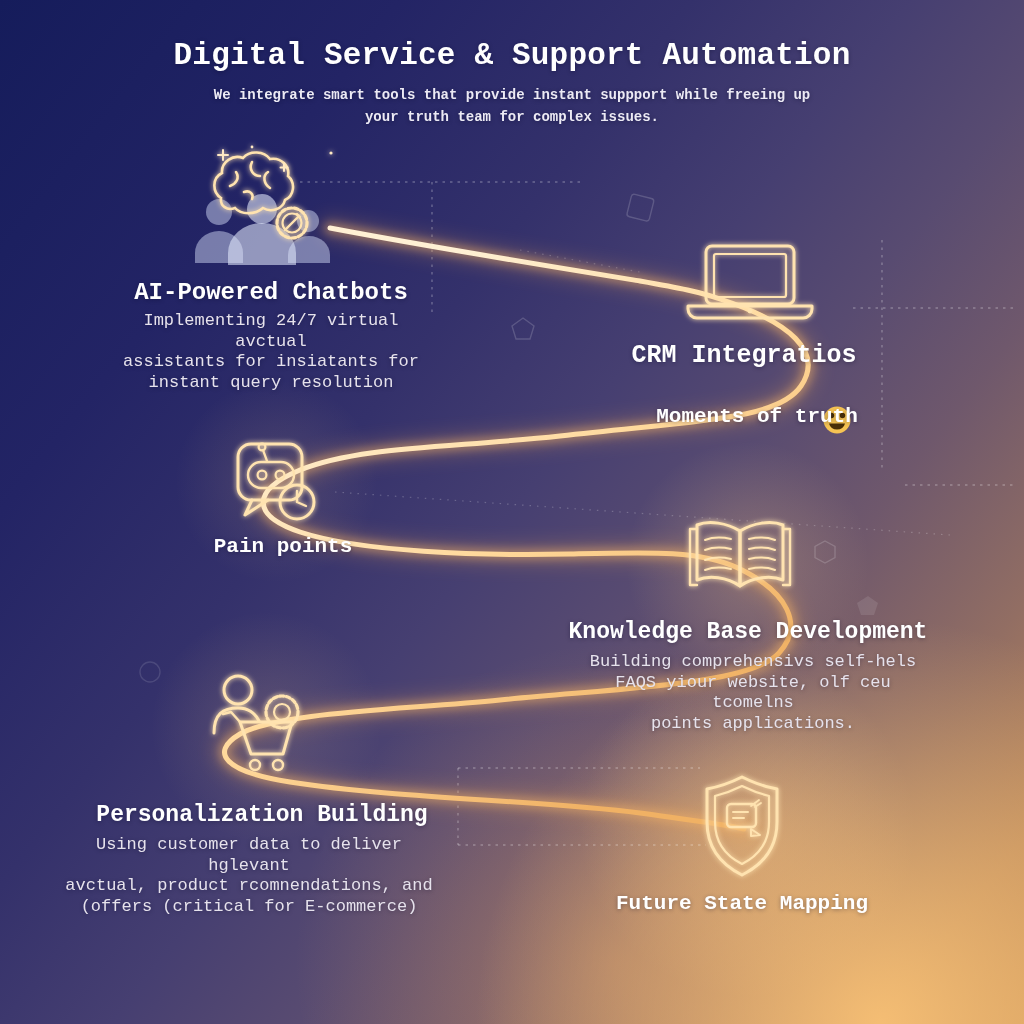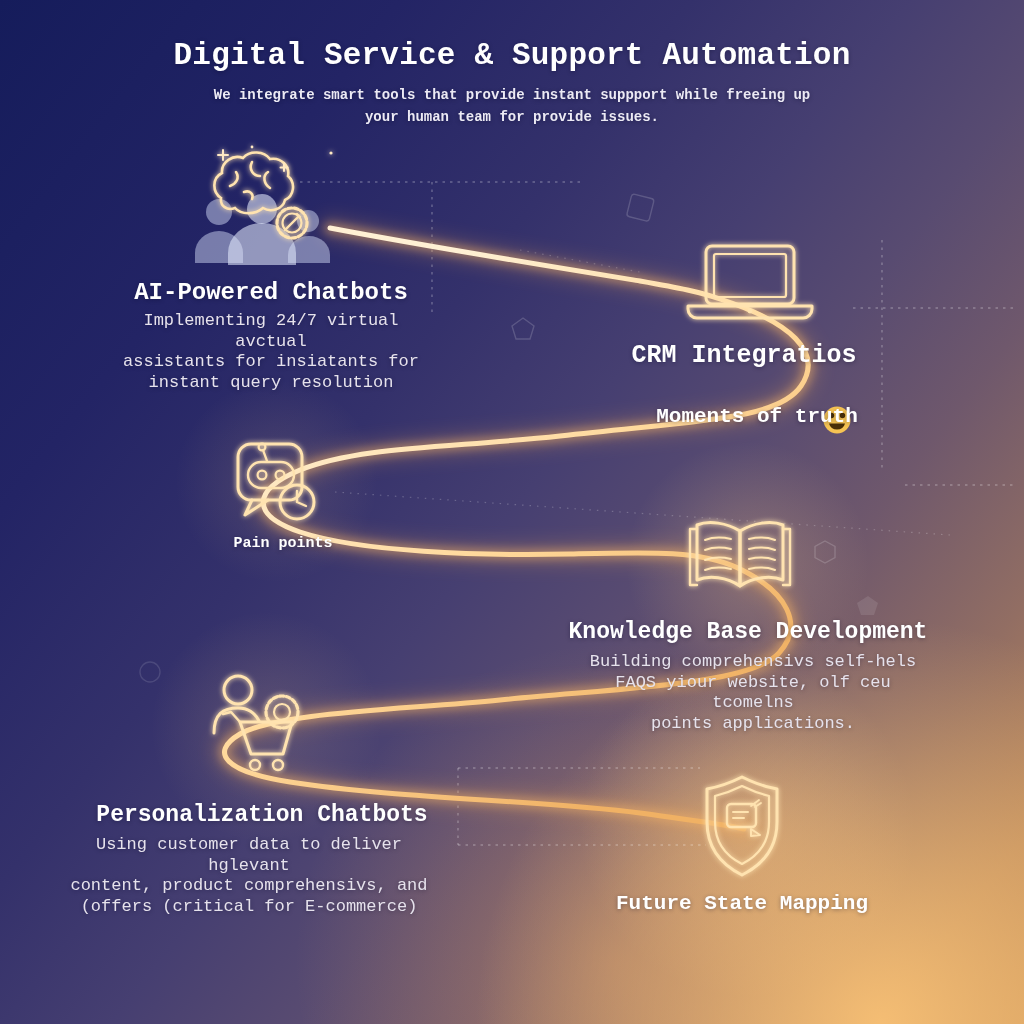--- a/index.html
+++ b/index.html
@@ -20,21 +20,21 @@
   .txt{position:absolute;color:#f5f3f8;text-align:center;text-shadow:0 1px 4px rgba(10,10,40,0.35);}
   .hdr-title{left:112px;top:38px;width:800px;font-size:31px;font-weight:700;letter-spacing:0.2px;color:#ffffff;}
   .hdr-sub{left:112px;top:84px;width:800px;font-size:14px;font-weight:600;line-height:22px;color:#eceaf4;}
   .m-title{font-weight:700;color:#ffffff;}
   .m-desc{font-weight:400;color:#e6e2ec;font-size:17px;line-height:20.5px;}
   .t-chatbots{left:121px;top:279px;width:300px;font-size:24px;}
   .d-chatbots{left:111px;top:311px;width:320px;}
   .t-crm{left:594px;top:341px;width:300px;font-size:25px;font-weight:600;color:#ffffff;}
   .t-moments{left:592px;top:405px;width:330px;font-size:21px;font-weight:600;color:#ffffff;
              display:flex;align-items:flex-start;justify-content:center;gap:9px;}
-  .t-pain{left:133px;top:535px;width:300px;font-size:15px;font-weight:600;color:#ffffff;}
+  .t-pain{left:133px;top:535px;width:300px;font-size:21px;font-weight:600;color:#ffffff;}
   .t-knowledge{left:568px;top:619px;width:360px;font-size:23px;}
   .d-knowledge{left:578px;top:652px;width:350px;}
   .t-personalization{left:92px;top:802px;width:340px;font-size:23px;}
   .d-personalization{left:64px;top:835px;width:370px;}
   .t-future{left:572px;top:892px;width:340px;font-size:21px;font-weight:600;color:#ffffff;}
 </style>
 </head>
 <body>
 
 <div class="stage">
@@ -196,21 +196,21 @@
       <rect x="727" y="804" width="29" height="23" rx="4" stroke-width="2.4"></rect>
       <path d="M733 812 h15 M733 818 h11" stroke-width="2"></path>
       <path d="M751 829 l9 6 -9 1 z" stroke-width="2"></path>
       <path d="M751 806 l8 -6 M755 807 l6 -4" stroke-width="1.8"></path>
     </g>
   </svg>
 
   <div class="txt hdr-title">Digital Service &amp; Support Automation</div>
   <div class="txt hdr-sub">
     <div>We integrate smart tools that provide instant suppport while freeing up</div>
-    <div>your human team for provide issues.</div>
+    <div>your truth team for complex issues.</div>
   </div>
 
   <div class="txt m-title t-chatbots">AI-Powered Chatbots</div>
   <div class="txt m-desc d-chatbots">
     <div>Implementing 24/7 virtual avctual</div>
     <div>assistants for insiatants for</div>
     <div>instant query resolution</div>
   </div>
 
   <div class="txt m-title t-crm">CRM Integratios</div>
@@ -221,22 +221,22 @@
 
   <div class="txt m-title t-pain">Pain points</div>
 
   <div class="txt m-title t-knowledge">Knowledge Base Development</div>
   <div class="txt m-desc d-knowledge">
     <div>Building comprehensivs self-hels</div>
     <div>FAQS yiour website, olf ceu tcomelns</div>
     <div>points applications.</div>
   </div>
 
-  <div class="txt m-title t-personalization">Personalization Chatbots</div>
+  <div class="txt m-title t-personalization">Personalization Building</div>
   <div class="txt m-desc d-personalization">
     <div>Using customer data to deliver hglevant</div>
-    <div>content, product comprehensivs, and</div>
+    <div>avctual, product rcomnendations, and</div>
     <div>(offers (critical for E-commerce)</div>
   </div>
 
   <div class="txt m-title t-future">Future State Mapping</div>
 
 </div>
 
 </body></html>

